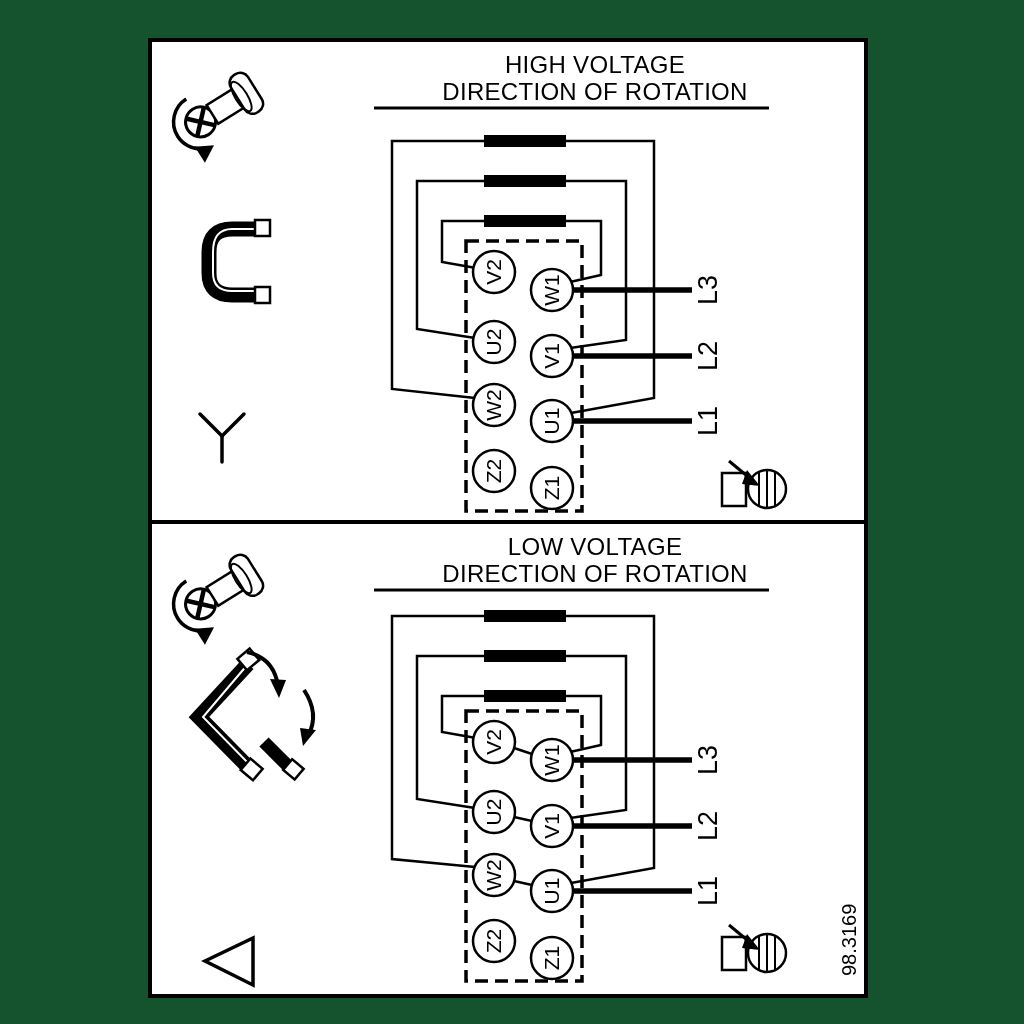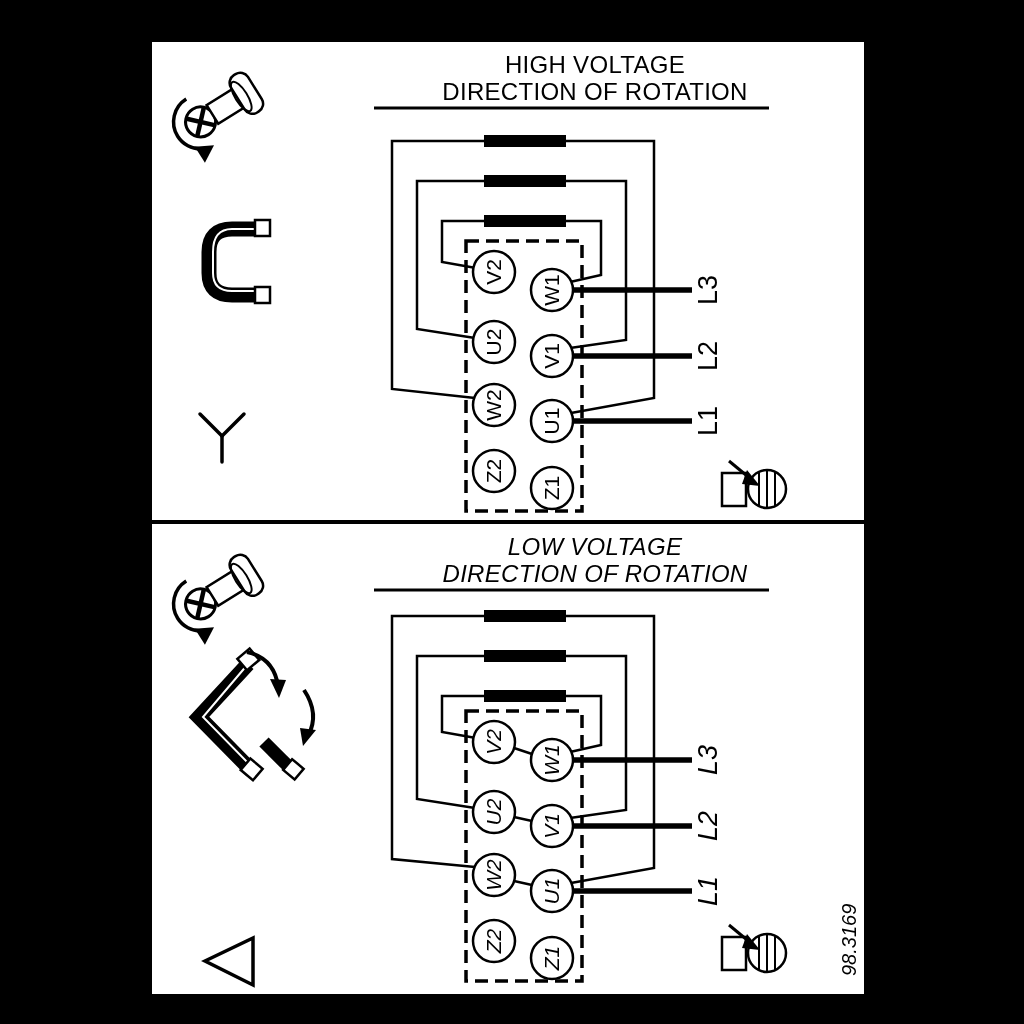--- a/index.html
+++ b/index.html
@@ -1,19 +1,19 @@
 <!DOCTYPE html>
 <html><head>
 <meta charset="utf-8">
 <style>
   html,body{margin:0;padding:0;background:#fff;}
-  .page{position:relative;width:1024px;height:1024px;background:#000000;font-family:"Liberation Sans",sans-serif;overflow:hidden;}
+  .page{position:relative;width:1024px;height:1024px;background:#14532d;font-family:"Liberation Sans",sans-serif;overflow:hidden;}
   .frame{position:absolute;left:148px;top:38px;width:712px;height:952px;border:4px solid #000;background:#fff;}
   .panel-top{width:712px;height:478px;border-bottom:4px solid #000;}
-  .panel-bottom{width:791px;height:470px;font-style:italic;}
+  .panel-bottom{width:791px;height:470px;}
   svg{display:block;}
   .title{font-size:24px;fill:#000;letter-spacing:0.3px;}
   .rule{stroke:#000;stroke-width:3px;}
   .wire{fill:none;stroke:#000;stroke-width:2.5px;}
   .supply{stroke:#000;stroke-width:5.5px;}
   .tbox{fill:none;stroke:#000;stroke-width:3.5px;stroke-dasharray:13 7;}
   .tcirc{fill:#fff;stroke:#000;stroke-width:2.5px;}
   .tlabel{font-size:21px;fill:#000;}
   .llabel{font-size:27px;fill:#000;}
   .fig{font-size:20px;fill:#000;}

